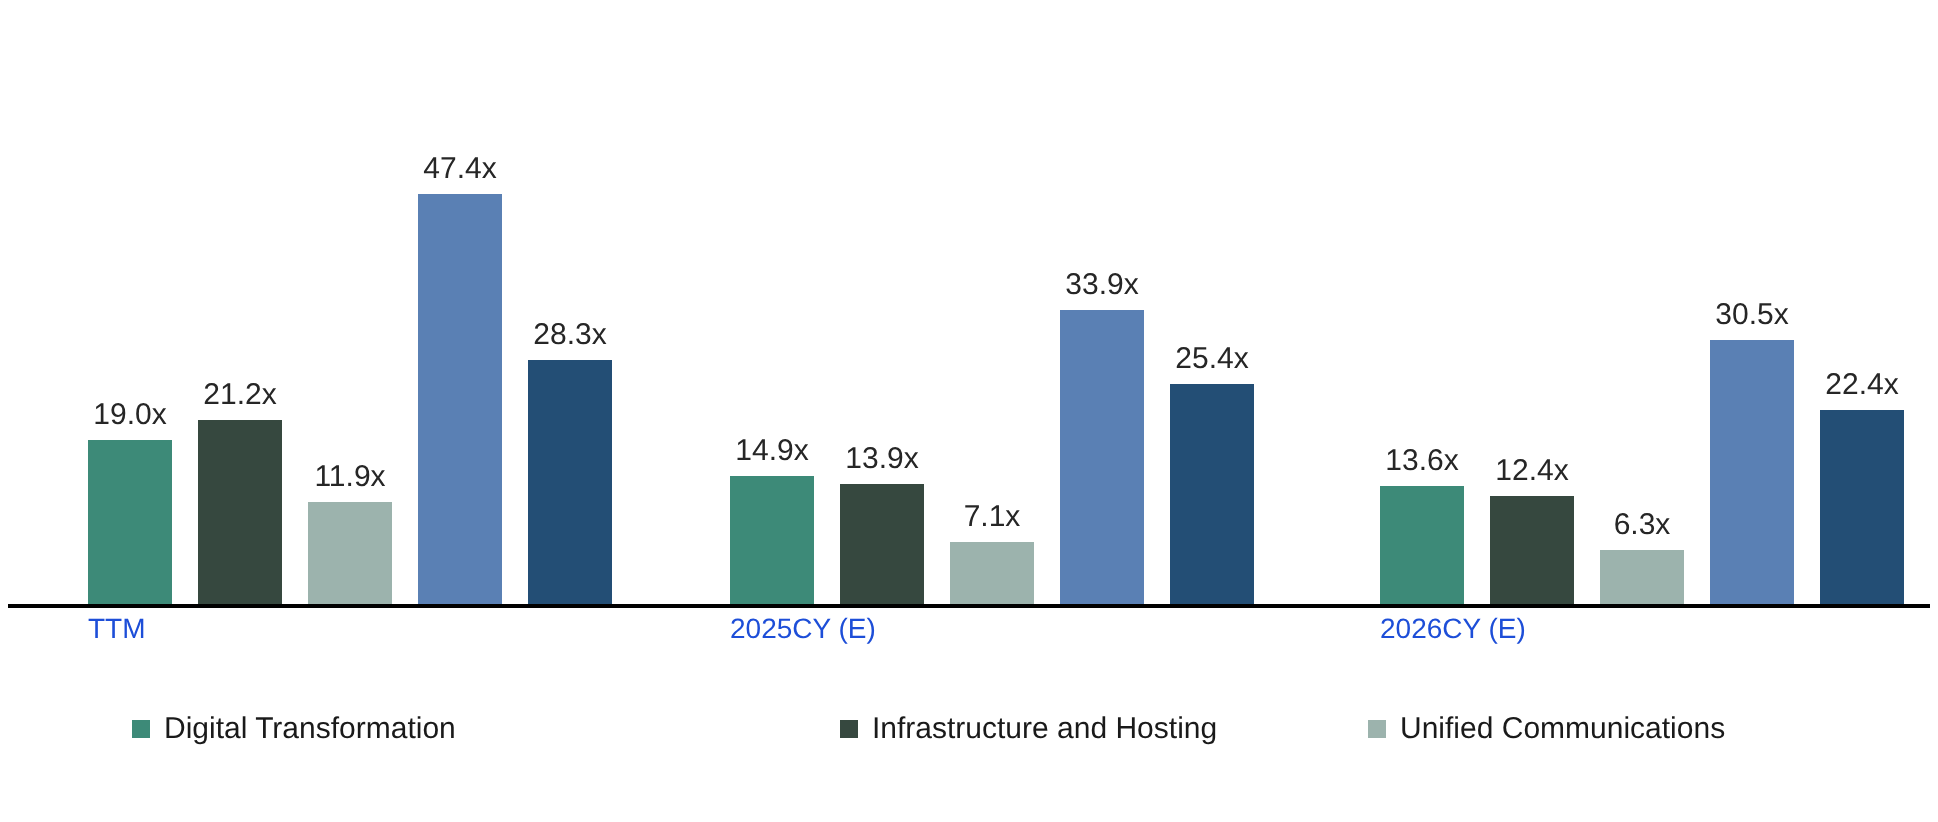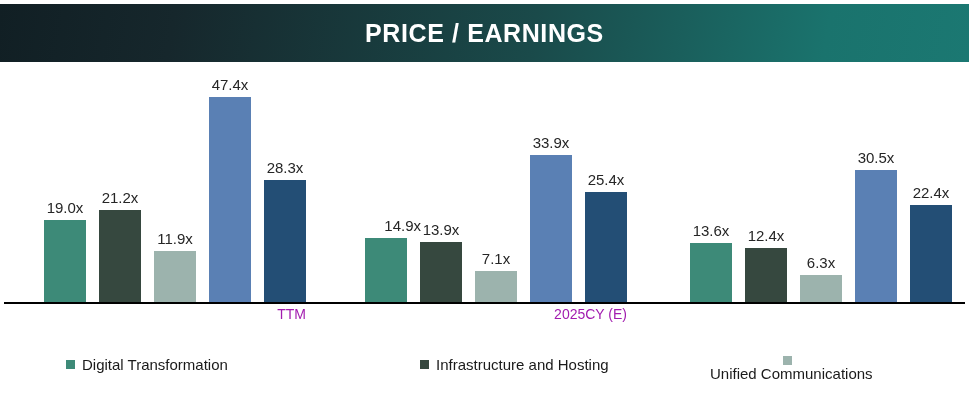--- a/index.html
+++ b/index.html
@@ -87,23 +87,23 @@
   .cat-labels {
     position: absolute;
     left: 0;
     top: 306px;
     width: 969px;
     height: 24px;
   }
   .cat-label {
     position: absolute;
     top: 0;
-    text-align: right;
+    text-align: left;
     font-size: 14px;
-    color: #a21caf;
+    color: #1d4ed8;
     font-family: "Liberation Sans", sans-serif;
     white-space: nowrap;
   }
 
   
   .legend {
     position: absolute;
     left: 0;
     top: 352px;
     width: 969px;
@@ -125,23 +125,20 @@
     font-size: 15px;
     color: #1a1a1a;
     font-family: "Liberation Sans", sans-serif;
   }
 </style>
 </head>
 <body>
 
 <div id="chart-root">
 
-  <div class="header-banner">
-    <div class="header-title">PRICE / EARNINGS</div>
-  </div>
 
   <div class="plot-area">
     <div class="axis-line"></div>
     <div id="bars-host">
         <div class="bar-group" style="left: 44px; width: 262px;">
           <div class="bar-wrap" style="left: 0px;">
             <div class="bar" style="height: 82px; background: rgb(61, 138, 120);"></div>
             <div class="bar-label" style="bottom: 86px;">19.0x</div>
           </div>
           <div class="bar-wrap" style="left: 55px;">
@@ -157,21 +154,21 @@
             <div class="bar-label" style="bottom: 209px;">47.4x</div>
           </div>
           <div class="bar-wrap" style="left: 220px;">
             <div class="bar" style="height: 122px; background: rgb(35, 78, 117);"></div>
             <div class="bar-label" style="bottom: 126px;">28.3x</div>
           </div>
         </div>
         <div class="bar-group" style="left: 365px; width: 262px;">
           <div class="bar-wrap" style="left: 0px;">
             <div class="bar" style="height: 64px; background: rgb(61, 138, 120);"></div>
-            <div class="bar-label" style="bottom: 68px; text-align: right;">14.9x</div>
+            <div class="bar-label" style="bottom: 68px;">14.9x</div>
           </div>
           <div class="bar-wrap" style="left: 55px;">
             <div class="bar" style="height: 60px; background: rgb(54, 72, 63);"></div>
             <div class="bar-label" style="bottom: 64px;">13.9x</div>
           </div>
           <div class="bar-wrap" style="left: 110px;">
             <div class="bar" style="height: 31px; background: rgb(156, 179, 173);"></div>
             <div class="bar-label" style="bottom: 35px;">7.1x</div>
           </div>
           <div class="bar-wrap" style="left: 165px;">
@@ -204,30 +201,31 @@
             <div class="bar" style="height: 97px; background: rgb(35, 78, 117);"></div>
             <div class="bar-label" style="bottom: 101px; text-align: center;">22.4x</div>
           </div>
         </div>
       </div>
   </div>
 
   <div class="cat-labels" id="cat-host">
       <div class="cat-label" style="left: 44px; width: 262px;">TTM</div>
       <div class="cat-label" style="left: 365px; width: 262px;">2025CY (E)</div>
+      <div class="cat-label" style="left: 690px; width: 262px;">2026CY (E)</div>
     </div>
 
   <div class="legend" id="legend-host">
       <div class="legend-item" style="left: 66px; top: 4px;">
         <span class="legend-swatch" style="background: rgb(61, 138, 120);"></span>
         <span class="legend-text">Digital Transformation</span>
       </div>
       <div class="legend-item" style="left: 388px; top: 4px; padding-left: 32px;">
         <span class="legend-swatch" style="background: rgb(54, 72, 63);"></span>
         <span class="legend-text">Infrastructure and Hosting</span>
       </div>
-      <div class="legend-item" style="left: 710px; top: 4px; flex-direction: column;">
+      <div class="legend-item" style="left: 684px; top: 4px;">
         <span class="legend-swatch" style="background: rgb(156, 179, 173);"></span>
         <span class="legend-text">Unified Communications</span>
       </div>
     </div>
 
 </div>
 
 </body></html>

